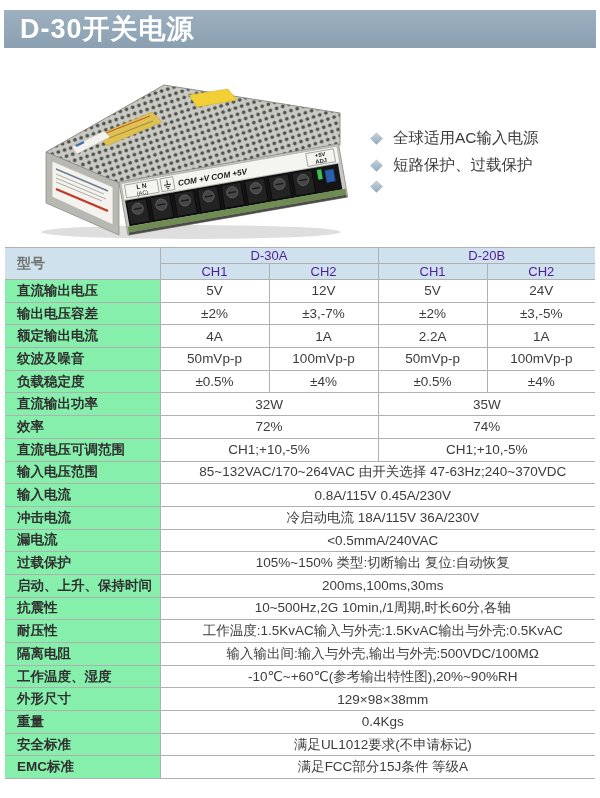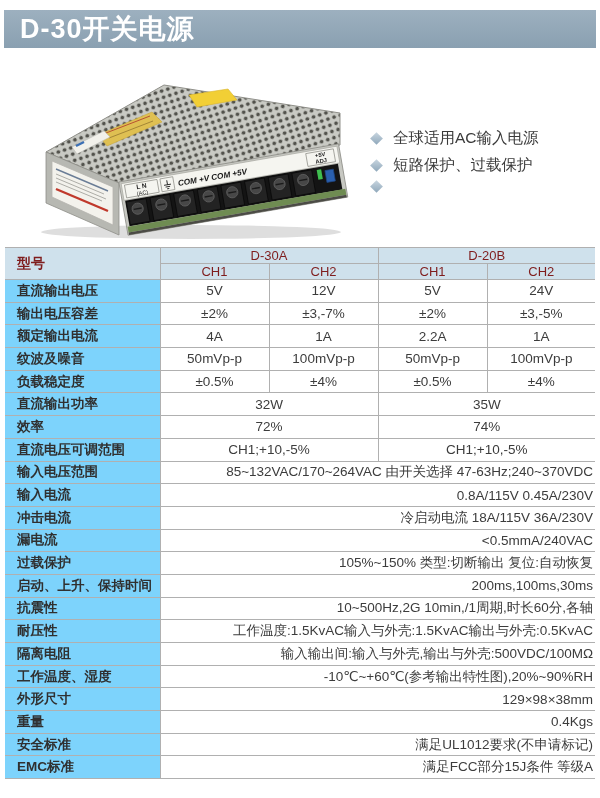--- a/index.html
+++ b/index.html
@@ -28,27 +28,27 @@
   table.spec {
     border-collapse:collapse; margin:0 5px; width:590px; table-layout:fixed;
     font-size:13.5px; color:#3c3c3c;
   }
   .spec th, .spec td {
     border:1px solid #b0b0b0; padding:0 2px; height:22.7px;
     text-align:center; font-weight:normal; overflow:hidden; white-space:nowrap;
   }
   .spec tr > *:first-child { border-left:none; }
   .spec tr > *:last-child  { border-right:none; }
-  .spec thead th { background:#cfe1ec; height:14px; font-size:13px; color:#7f1d1d; }
-  .spec th.corner { text-align:left; padding-left:12px; font-weight:bold; font-size:14px; color:#7f1d1d; }
+  .spec thead th { background:#cfe1ec; height:14px; font-size:13px; color:#4c1d95; }
+  .spec th.corner { text-align:left; padding-left:12px; font-weight:bold; font-size:14px; color:#737373; }
   .spec td.lbl {
-    background:#7dd3fc; text-align:left; padding-left:12px;
+    background:#86efac; text-align:left; padding-left:12px;
     font-weight:bold; font-size:13.5px; color:#303030;
   }
-  .spec td.full { text-align:right; padding-left:12px; }
+  .spec td.full { text-align:center; padding-left:12px; }
 </style>
 </head>
 <body>
 
 <div>
 
   <div class="title-bar">
     <span>D-30开关电源</span>
   </div>
 

